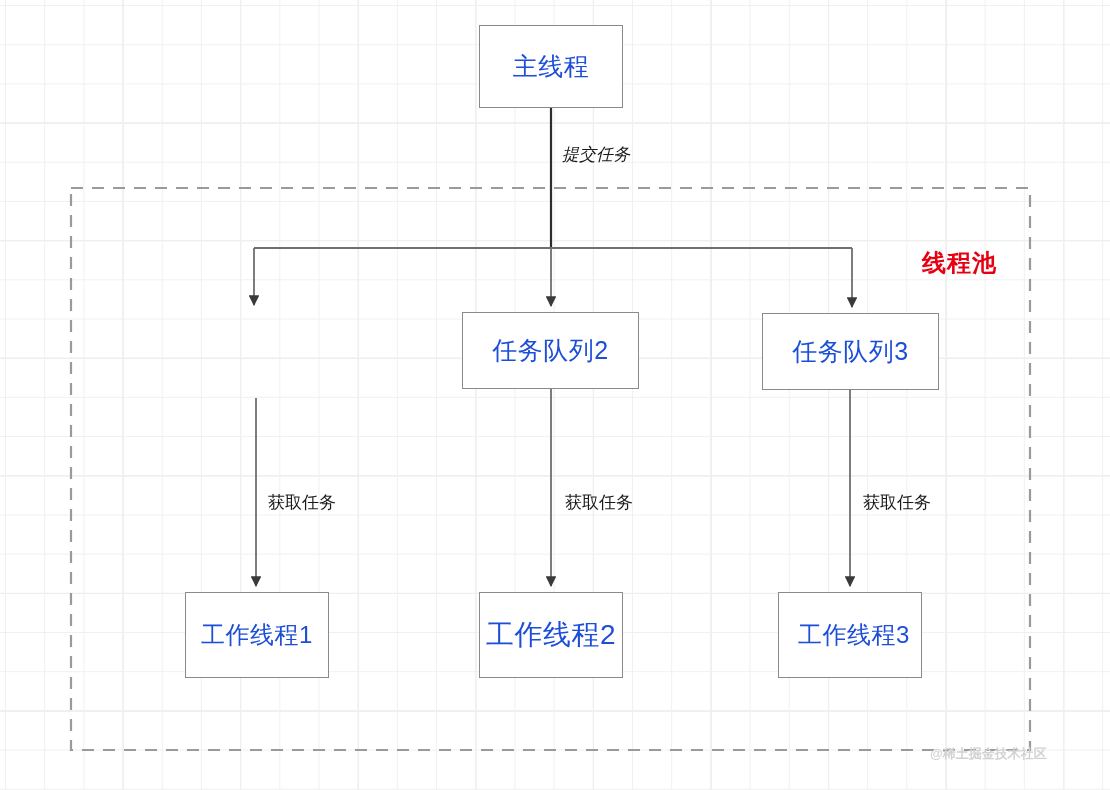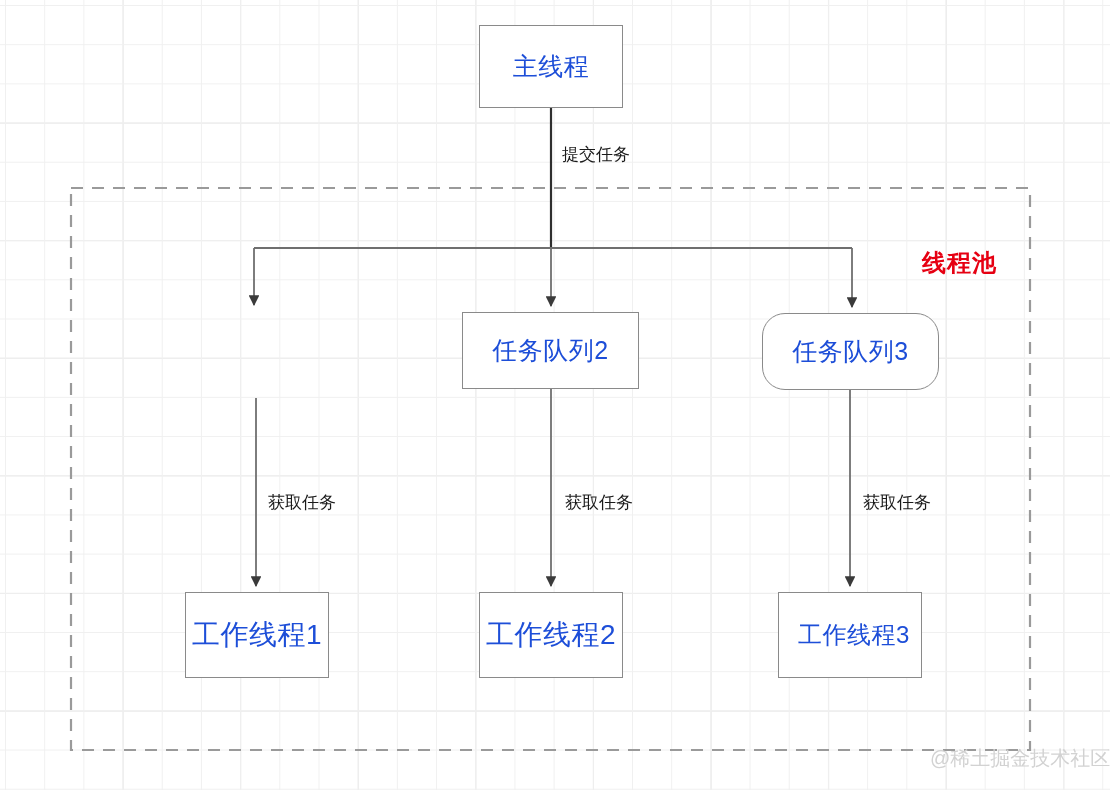--- a/index.html
+++ b/index.html
@@ -63,23 +63,24 @@
     color: #e60012;
     font-size: 24px;
     font-weight: bold;
     font-family: "Liberation Sans", "DejaVu Sans", sans-serif;
     white-space: nowrap;
     letter-spacing: 1px;
   }
   .watermark {
     position: absolute;
     color: #d2d2d2;
-    font-size: 20px;
+    font-size: 13px;
     font-family: "Liberation Sans", "DejaVu Sans", sans-serif;
     white-space: nowrap;
+    font-weight: bold;
   }
 </style>
 </head>
 <body>
 
 <div id="canvas">
 
   <svg class="svg-layer" viewBox="0 0 1110 790" width="1110" height="790">
     <defs>
       <marker id="arrow-dark" viewBox="0 0 10 10" refX="9" refY="5" markerWidth="6" markerHeight="6" orient="auto-start-reverse">
@@ -111,37 +112,37 @@
 
   <div class="node" style="left:479px; top:25px; width:144px; height:83px; font-size:25px;">
     <span class="node-label">主线程</span>
   </div>
 
 
   <div class="node" style="left:462px; top:312px; width:177px; height:77px; font-size:25px;">
     <span class="node-label">任务队列2</span>
   </div>
 
-  <div class="node" style="left:762px; top:313px; width:177px; height:77px; font-size:25px;border-radius:23px;">
+  <div class="node" style="left:762px; top:313px; width:177px; height:77px; font-size:25px;">
     <span class="node-label">任务队列3</span>
   </div>
 
-  <div class="node" style="left:185px; top:592px; width:144px; height:86px; font-size:28px;">
+  <div class="node" style="left:185px; top:592px; width:144px; height:86px; font-size:24px;">
     <span class="node-label">工作线程1</span>
   </div>
 
   <div class="node" style="left:479px; top:592px; width:144px; height:86px; font-size:28px;">
     <span class="node-label">工作线程2</span>
   </div>
 
   <div class="node" style="left:778px; top:592px; width:144px; height:86px; font-size:24px;padding-left:8px;">
     <span class="node-label">工作线程3</span>
   </div>
 
-  <div class="edge-label" style="left:562px; top:143px;">提交任务</div>
+  <div class="edge-label" style="left:562px; top:143px;font-style:italic;">提交任务</div>
 
   <div class="edge-label" style="left:268px; top:491px;">获取任务</div>
 
   <div class="edge-label" style="left:565px; top:491px;">获取任务</div>
 
   <div class="edge-label" style="left:863px; top:491px;">获取任务</div>
 
   <div class="pool-label" style="left:922px; top:247px;">线程池</div>
 
   <div class="watermark" style="left:930px; top:745px;">@稀土掘金技术社区</div>

